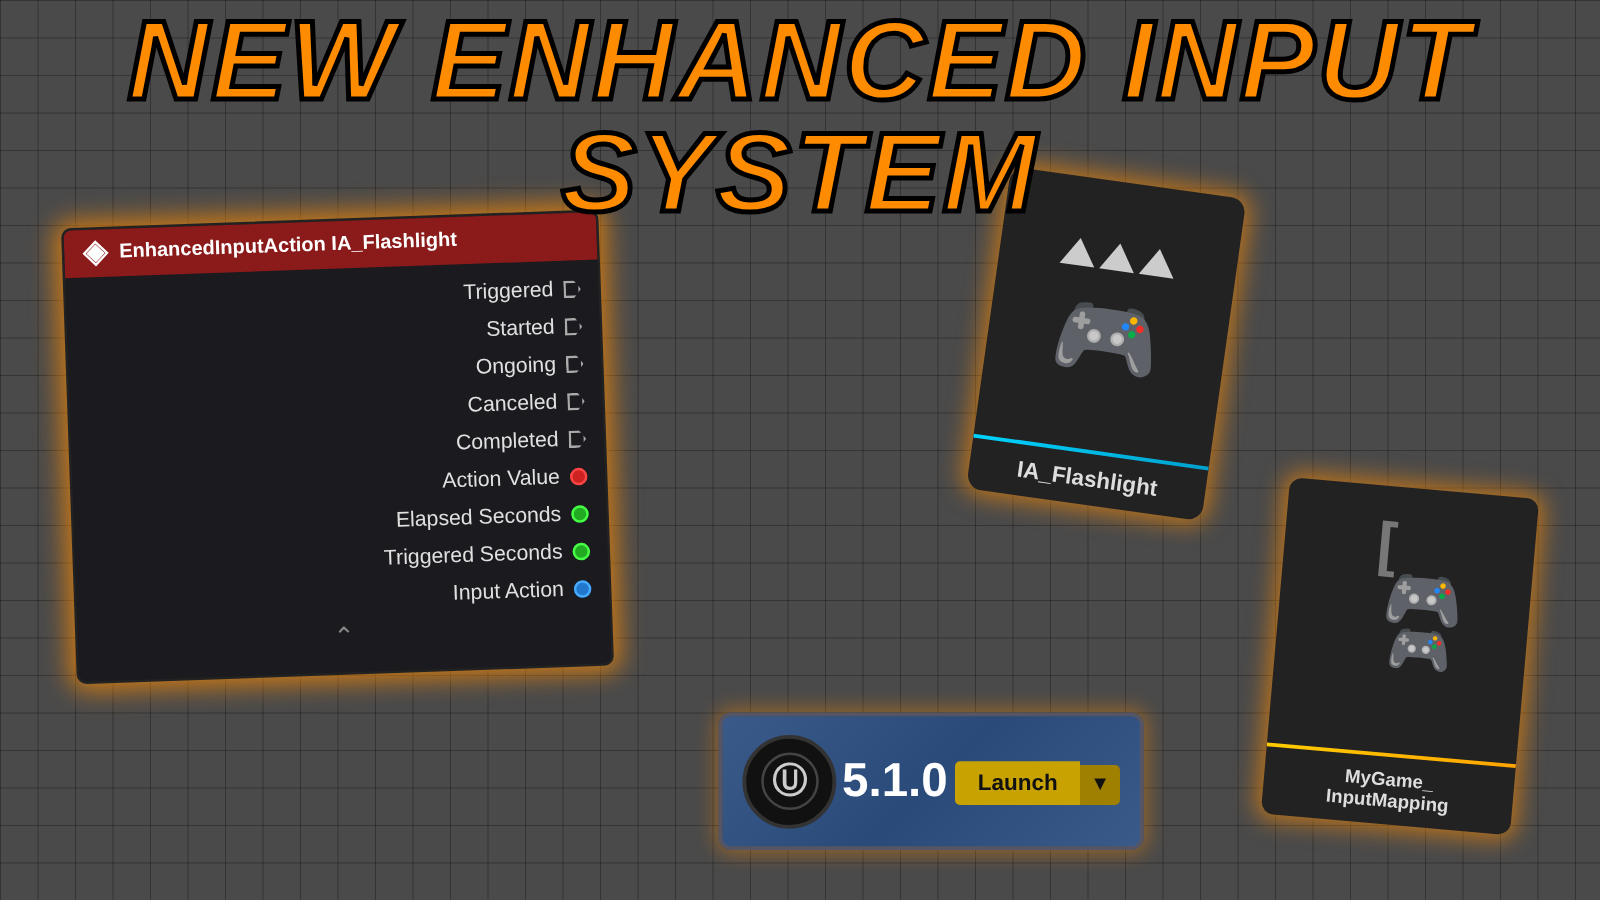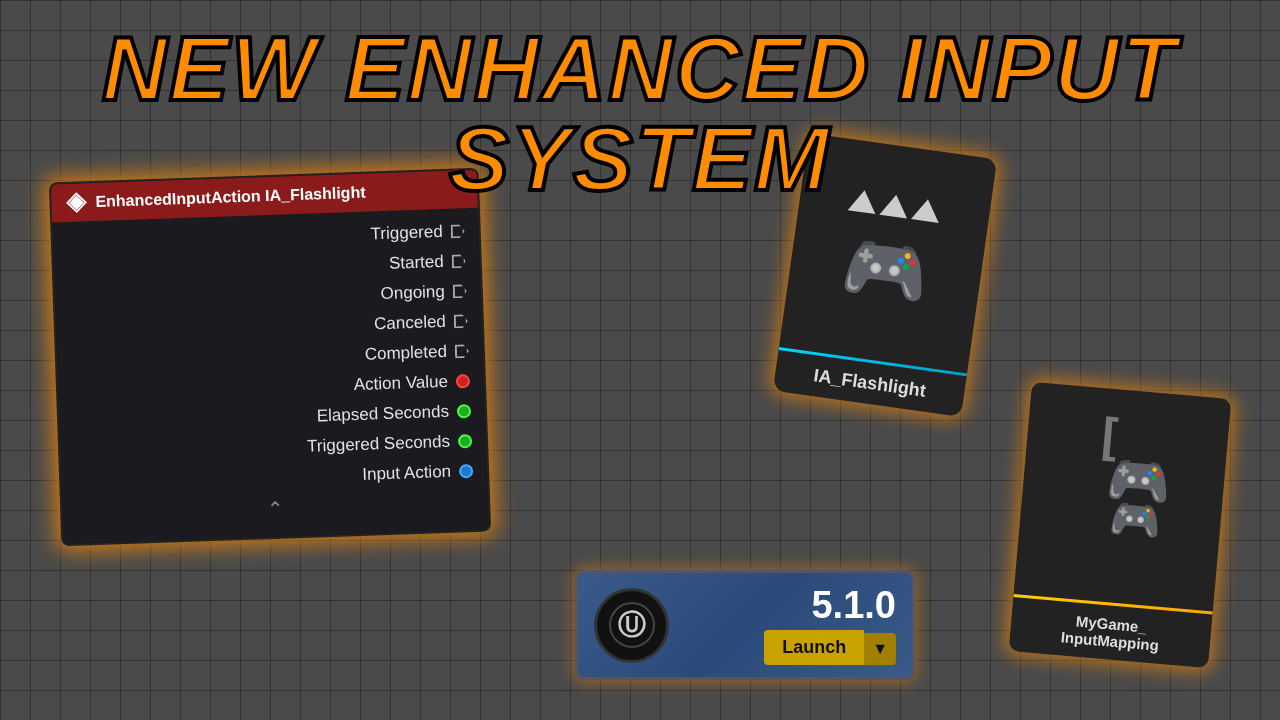--- a/index.html
+++ b/index.html
@@ -13,21 +13,21 @@
         linear-gradient(rgba(0,0,0,0.3) 1px, transparent 1px),
         linear-gradient(90deg, rgba(0,0,0,0.3) 1px, transparent 1px);
       background-size: 30px 30px;
       font-family: 'Arial', sans-serif;
       position: relative;
     }
 
     
     .title {
       position: absolute;
-      top: 24px;
+      top: 4px;
       left: 0;
       width: 100%;
       text-align: center;
       font-size: 90px;
       font-weight: 900;
       color: #ff8c00;
       -webkit-text-stroke: 4px #000;
       text-stroke: 4px #000;
       letter-spacing: 2px;
       line-height: 1;
@@ -286,21 +286,21 @@
       border-radius: 50%;
       background: #111;
       border: 3px solid #333;
       display: flex;
       align-items: center;
       justify-content: center;
     }
 
     .launch-right {
       display: flex;
-      flex-direction: column;
+      flex-direction: row;
       align-items: flex-end;
       gap: 6px;
     }
 
     .version-text {
       color: white;
       font-size: 38px;
       font-weight: bold;
       line-height: 1;
     }

